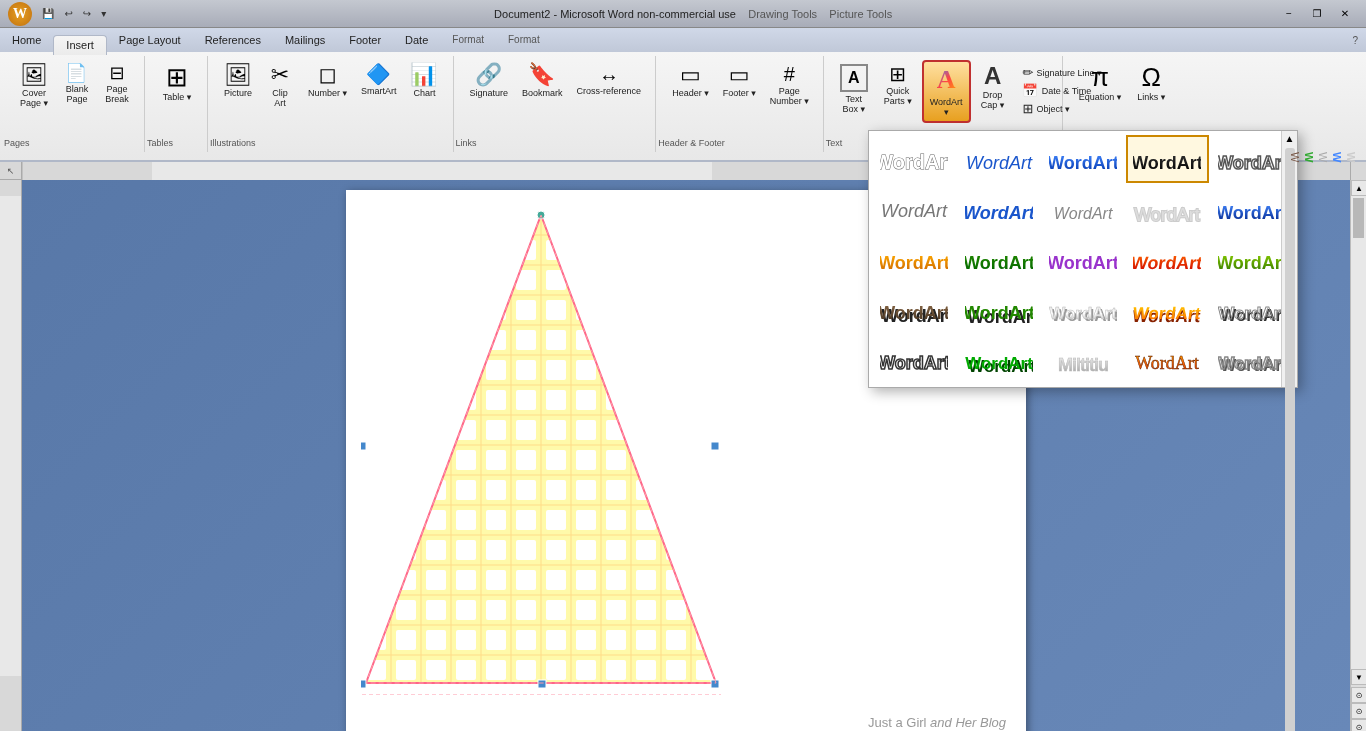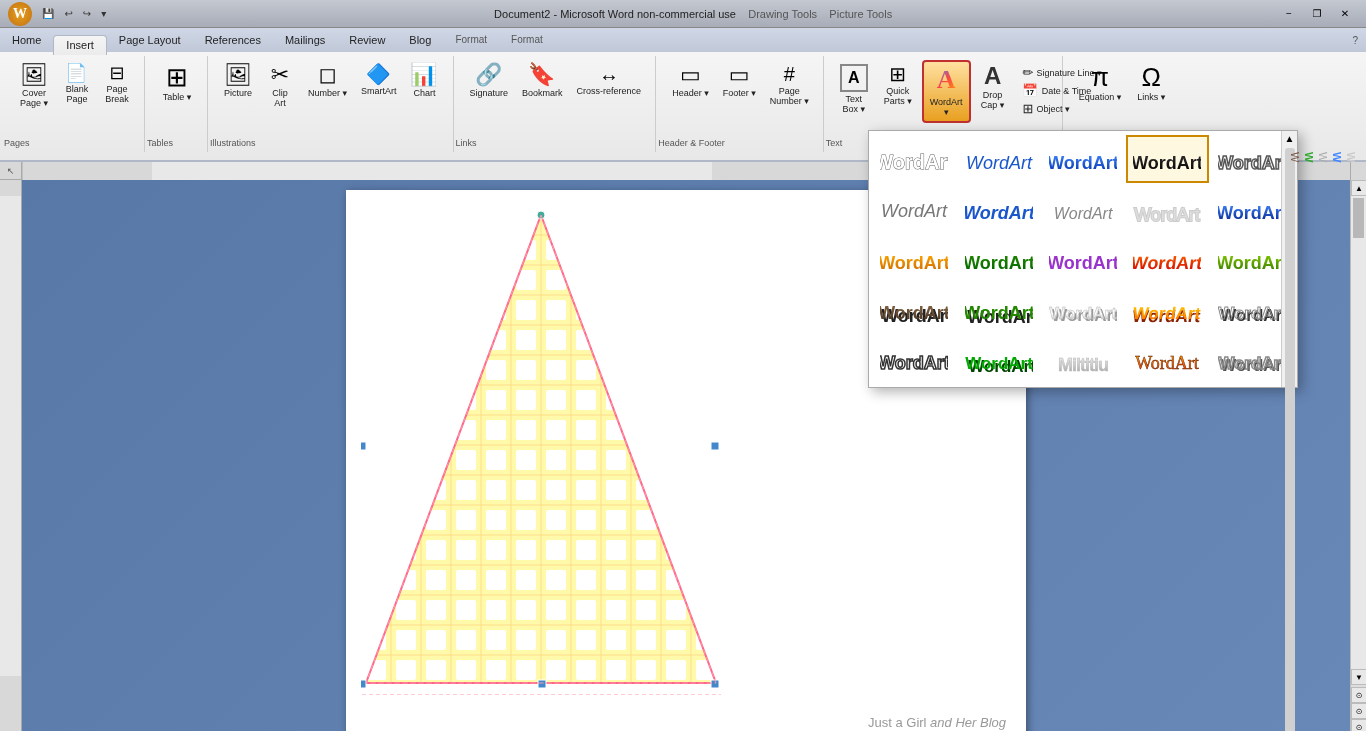--- a/index.html
+++ b/index.html
@@ -270,22 +270,22 @@
   </div>
 </div>
 
 <div class="ribbon">
   <div class="ribbon-tabs">
     <div class="ribbon-tab">Home</div>
     <div class="ribbon-tab active">Insert</div>
     <div class="ribbon-tab">Page Layout</div>
     <div class="ribbon-tab">References</div>
     <div class="ribbon-tab">Mailings</div>
-    <div class="ribbon-tab">Review</div>
-    <div class="ribbon-tab">Blog</div>
+    <div class="ribbon-tab">Footer</div>
+    <div class="ribbon-tab">Date</div>
     <div class="ribbon-tab" style="color:#555; font-size:10px;">Format</div>
     <div class="ribbon-tab" style="color:#555; font-size:10px;">Format</div>
     <div style="flex:1;"></div>
     <div style="color:#555; font-size:10px; padding: 3px 8px; cursor:pointer;">?</div>
   </div>
 
   <div class="ribbon-content">
 
     <div class="ribbon-group">
       <div class="group-buttons">

